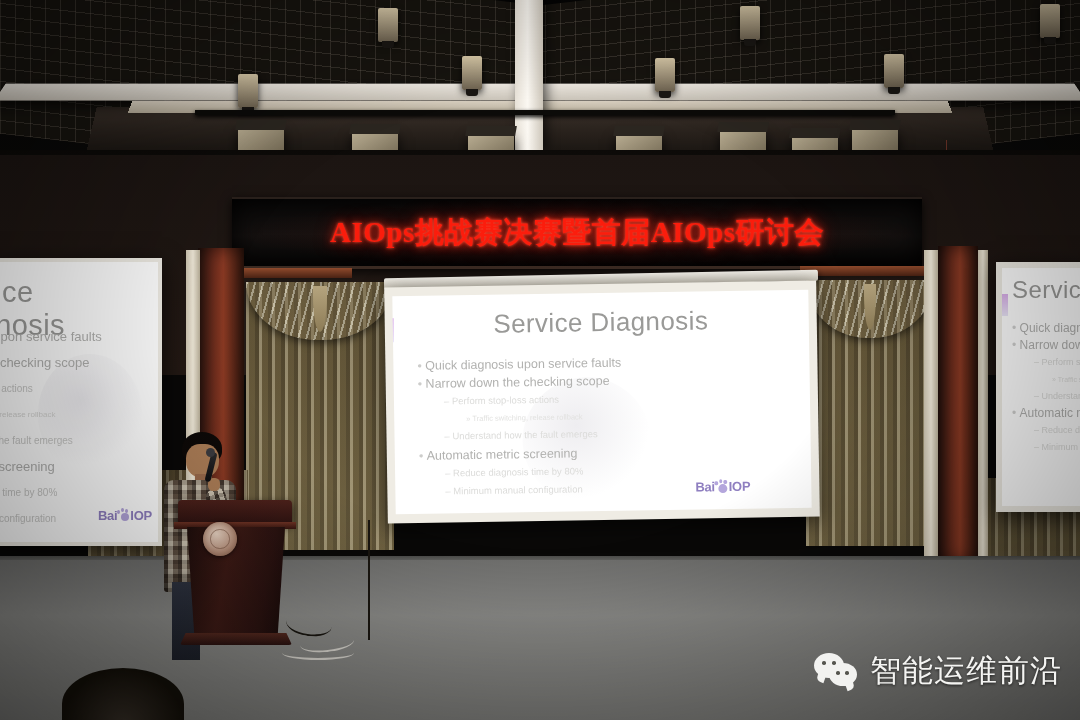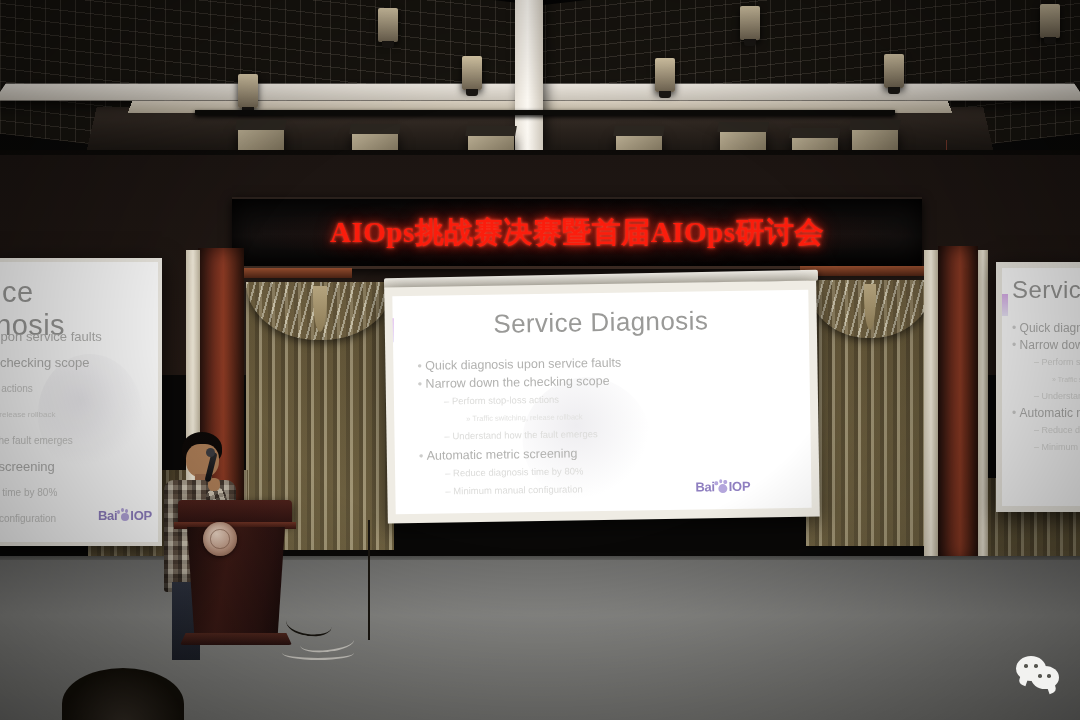--- a/index.html
+++ b/index.html
@@ -389,15 +389,16 @@
     <span class="wechat-icon">
       <i class="bub big">
         <i class="eye" style="left:8px; top:8px;"></i>
         <i class="eye" style="left:18px; top:8px;"></i>
       </i>
       <i class="bub small">
         <i class="eye" style="left:7px; top:8px;"></i>
         <i class="eye" style="left:16px; top:8px;"></i>
       </i>
     </span>
+    <span class="wm-text">智能运维前沿</span>
   </div>
 
 </div>
 
 </body></html>

